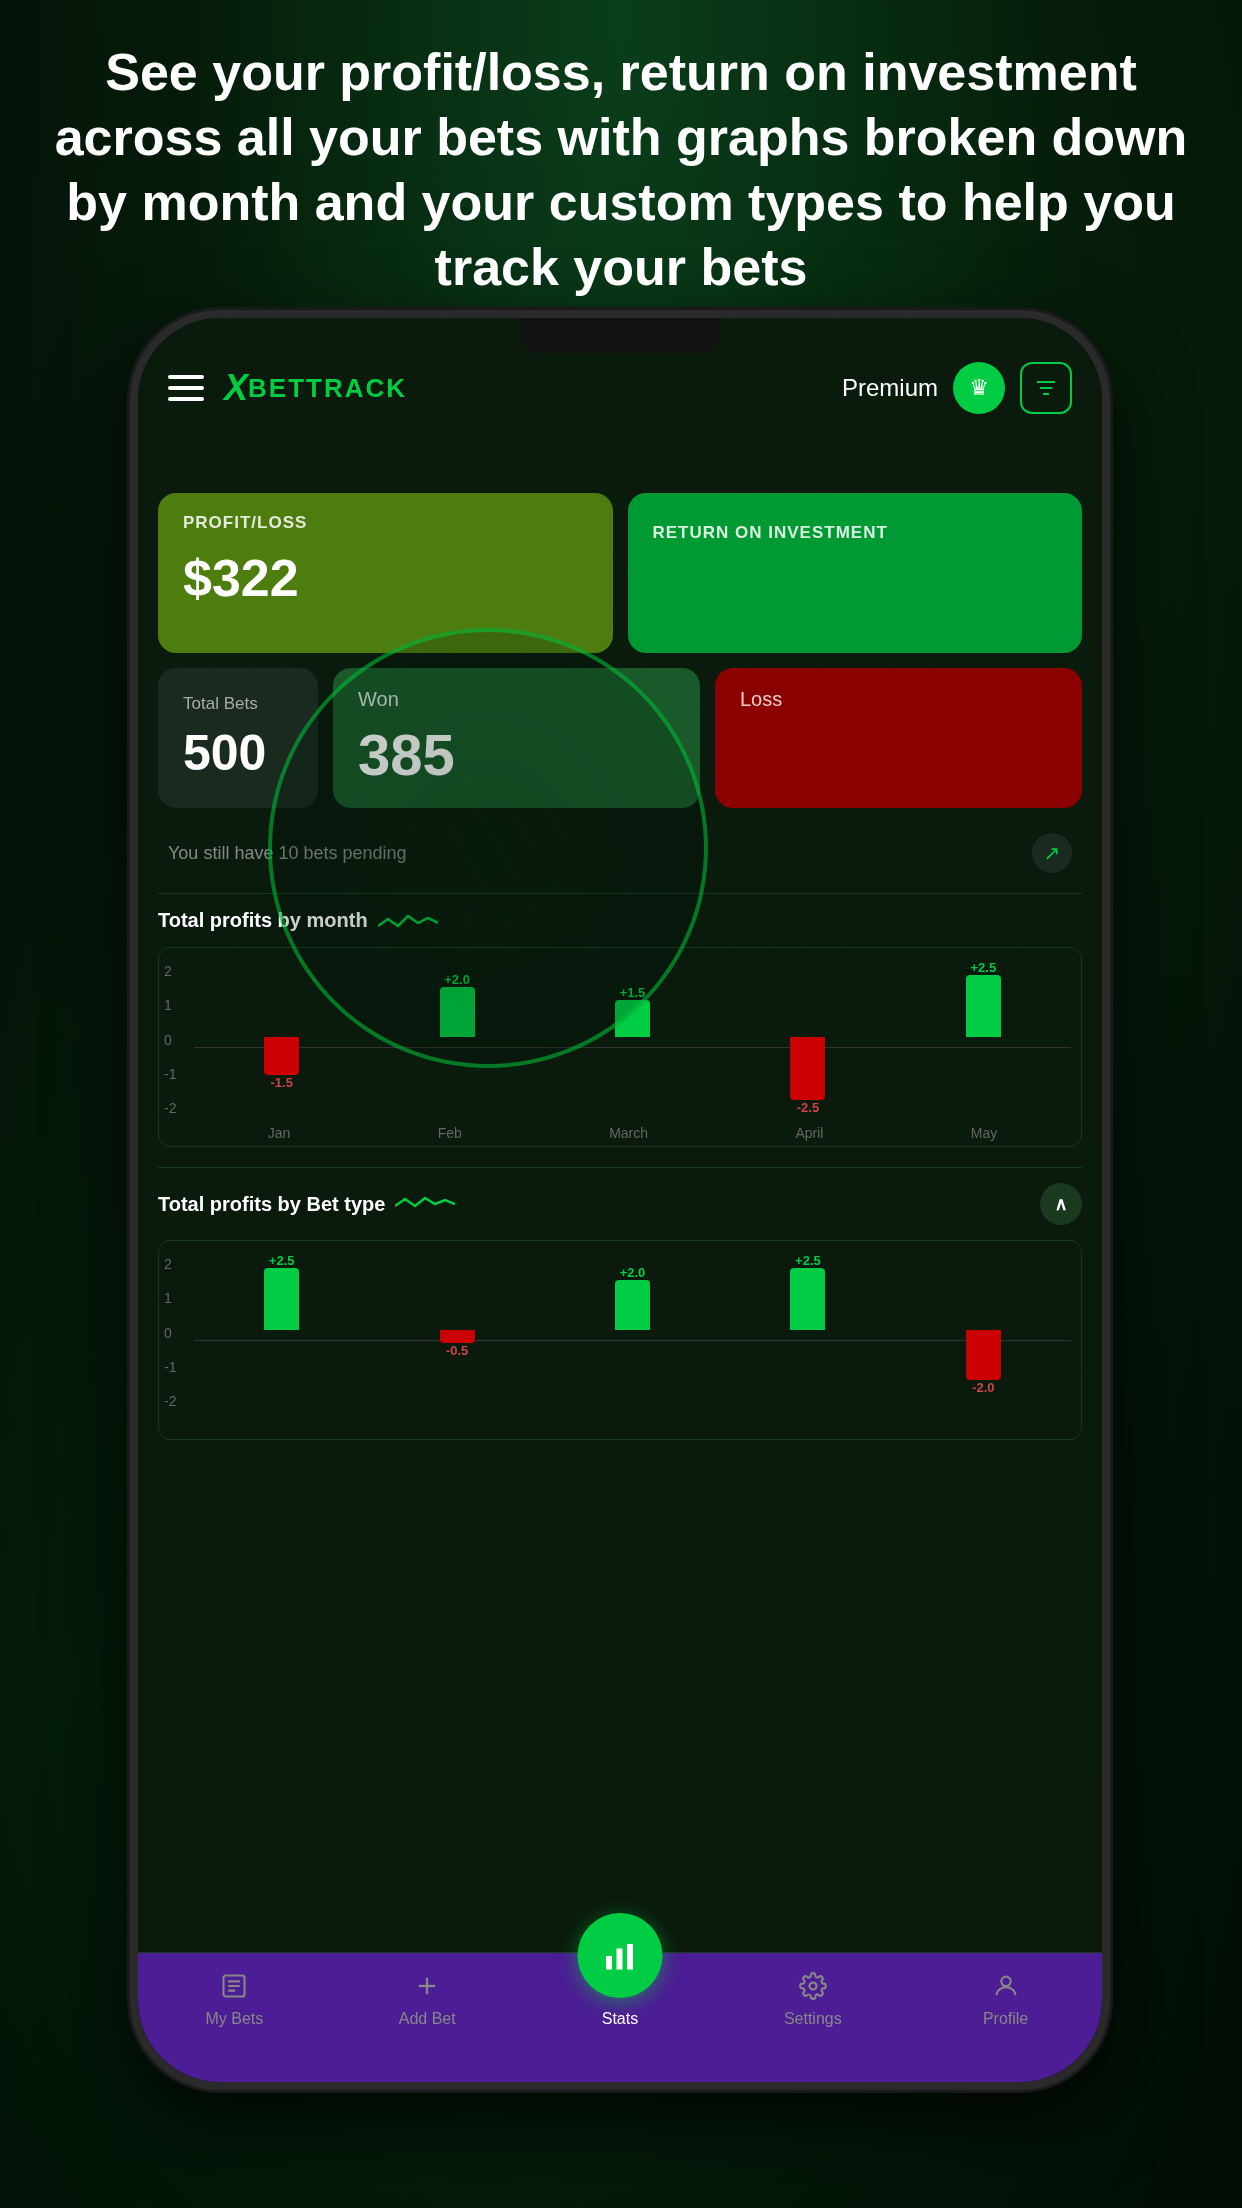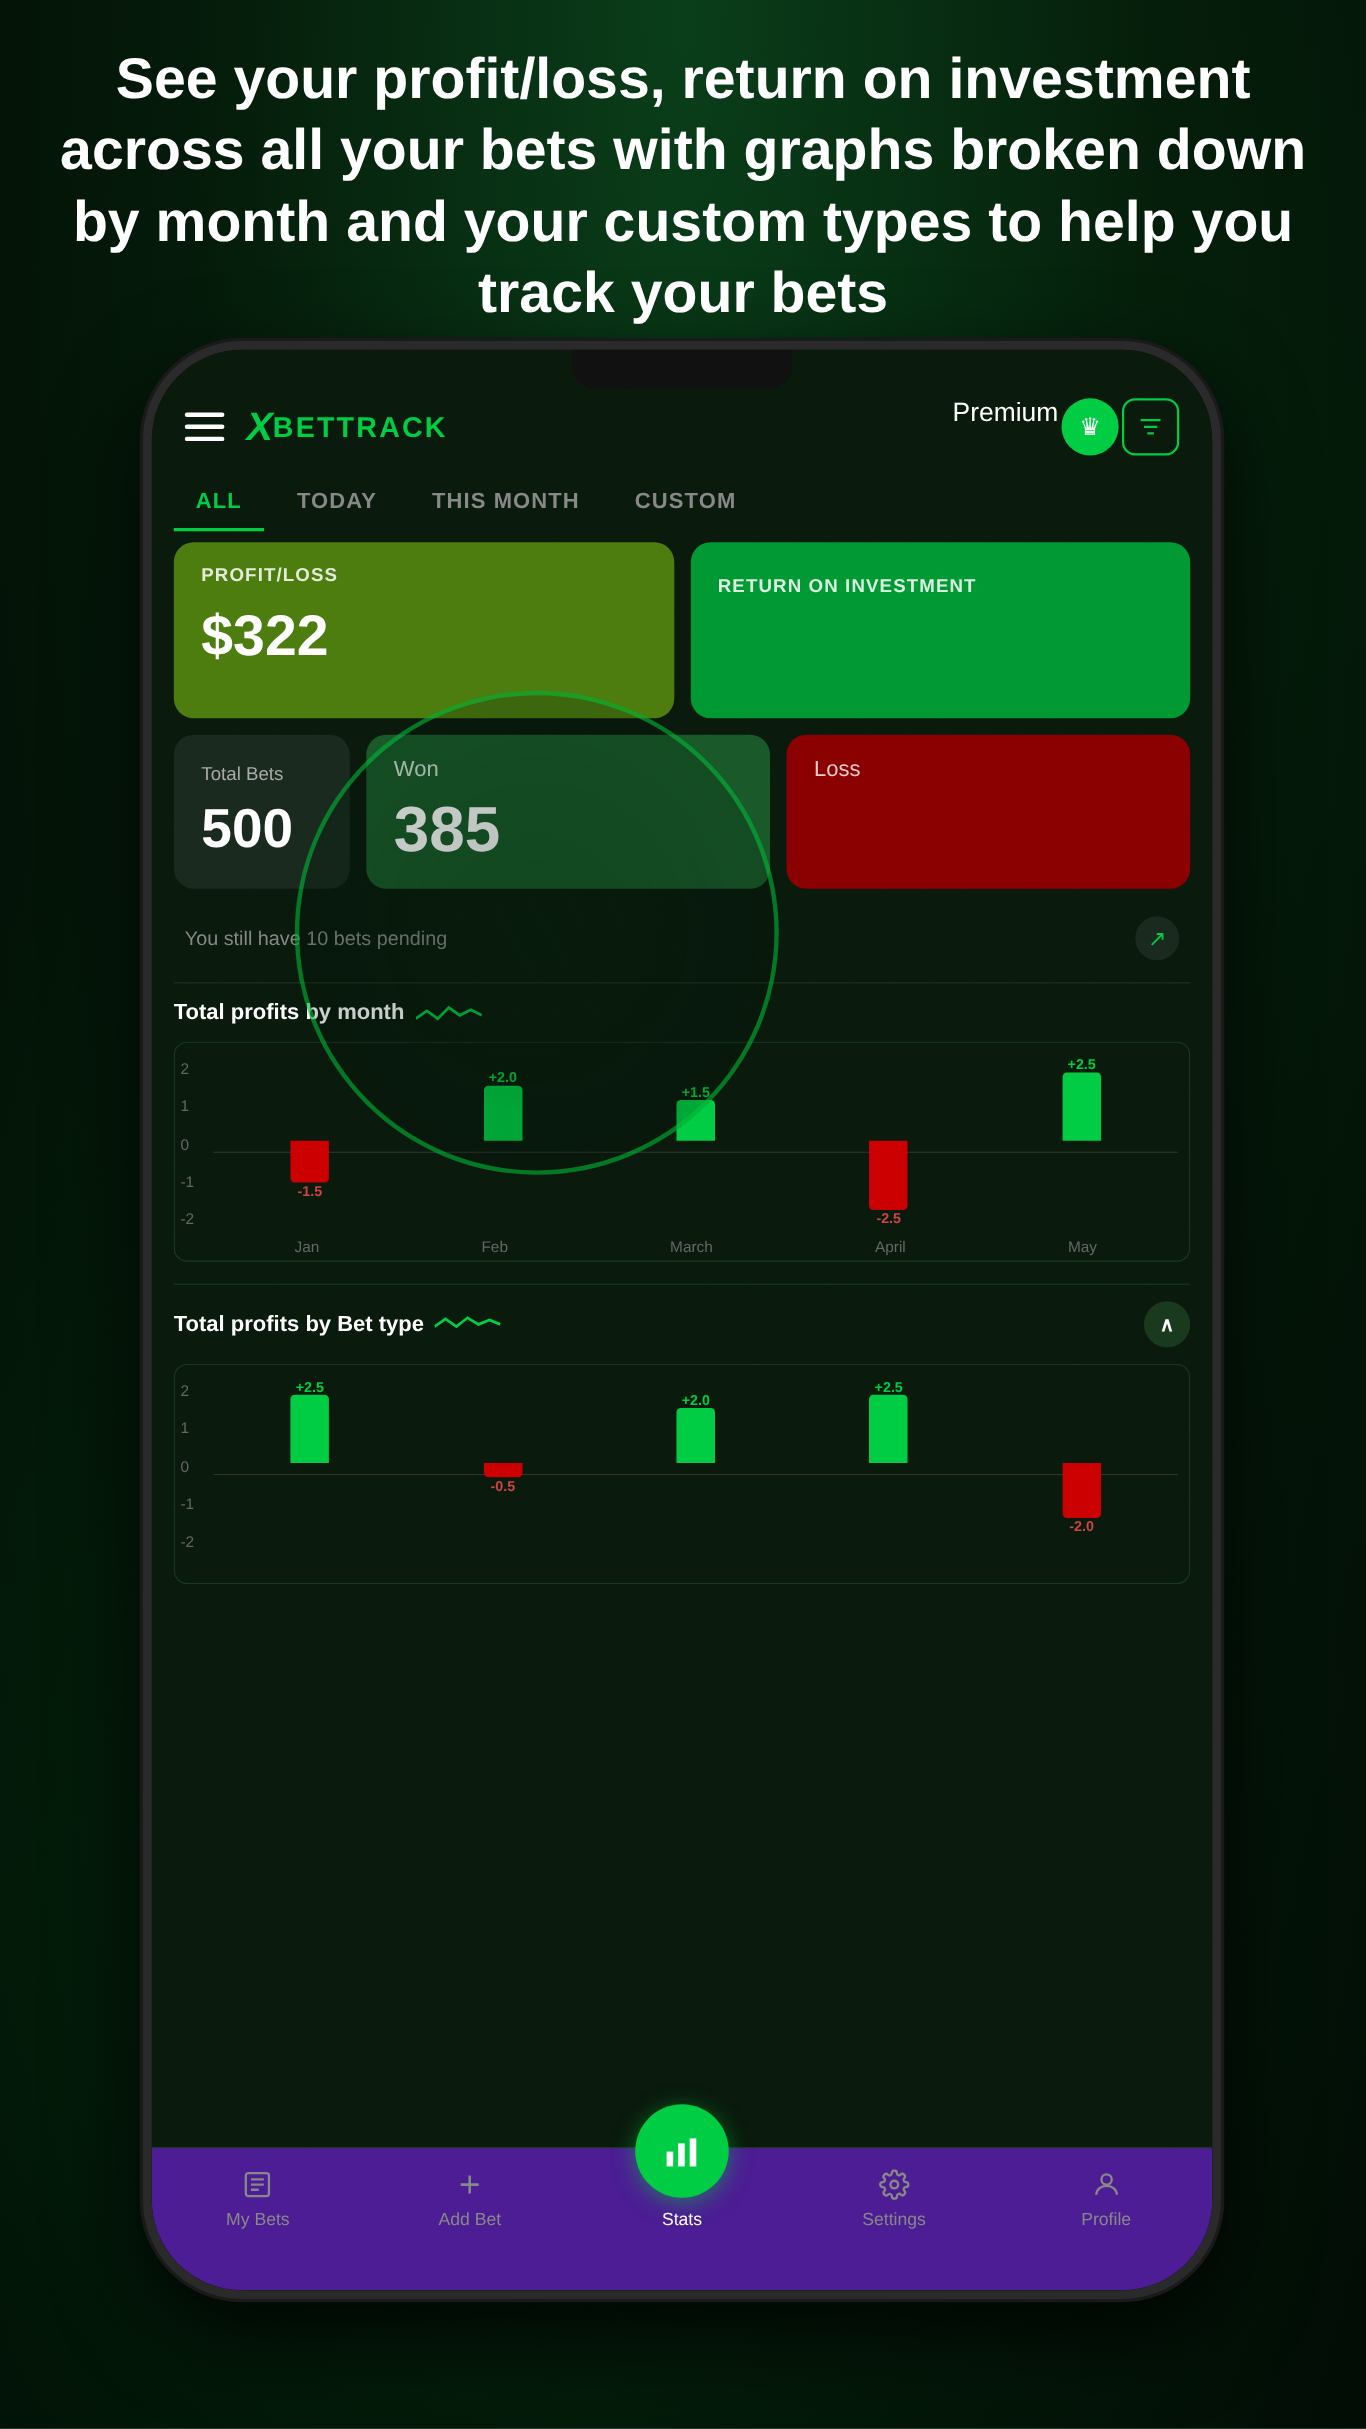--- a/index.html
+++ b/index.html
@@ -156,22 +156,22 @@
     }
     .logo-text {
       color: #00cc44;
       font-size: 26px;
       font-weight: 700;
       letter-spacing: 2px;
     }
     .header-right {
       margin-left: auto;
       display: flex;
-      align-items: flex-start;
-      gap: 3px;
+      align-items: center;
+      gap: 15px;
     }
     .premium-label {
       color: white;
       font-size: 24px;
     }
     .crown-btn {
       width: 52px;
       height: 52px;
       background: #00cc44;
       border-radius: 50%;
@@ -530,26 +530,20 @@
         <div class="filter-btn">
           <svg width="24" height="24" viewBox="0 0 24 24" fill="none">
             <line x1="3" y1="6" x2="21" y2="6" stroke="#00cc44" stroke-width="2"></line>
             <line x1="6" y1="12" x2="18" y2="12" stroke="#00cc44" stroke-width="2"></line>
             <line x1="9" y1="18" x2="15" y2="18" stroke="#00cc44" stroke-width="2"></line>
           </svg>
         </div>
       </div>
     </div>
 
-    <div class="tabs">
-      <div class="tab active">ALL</div>
-      <div class="tab">TODAY</div>
-      <div class="tab">THIS MONTH</div>
-      <div class="tab">CUSTOM</div>
-    </div>
 
     <div class="stats-area">
 
       <div class="top-cards">
         <div class="profit-card">
           <div class="profit-card-label">PROFIT/LOSS</div>
           <div class="profit-card-value">$322</div>
         </div>
         <div class="roi-card">
           <div class="roi-card-label">RETURN ON INVESTMENT</div>

